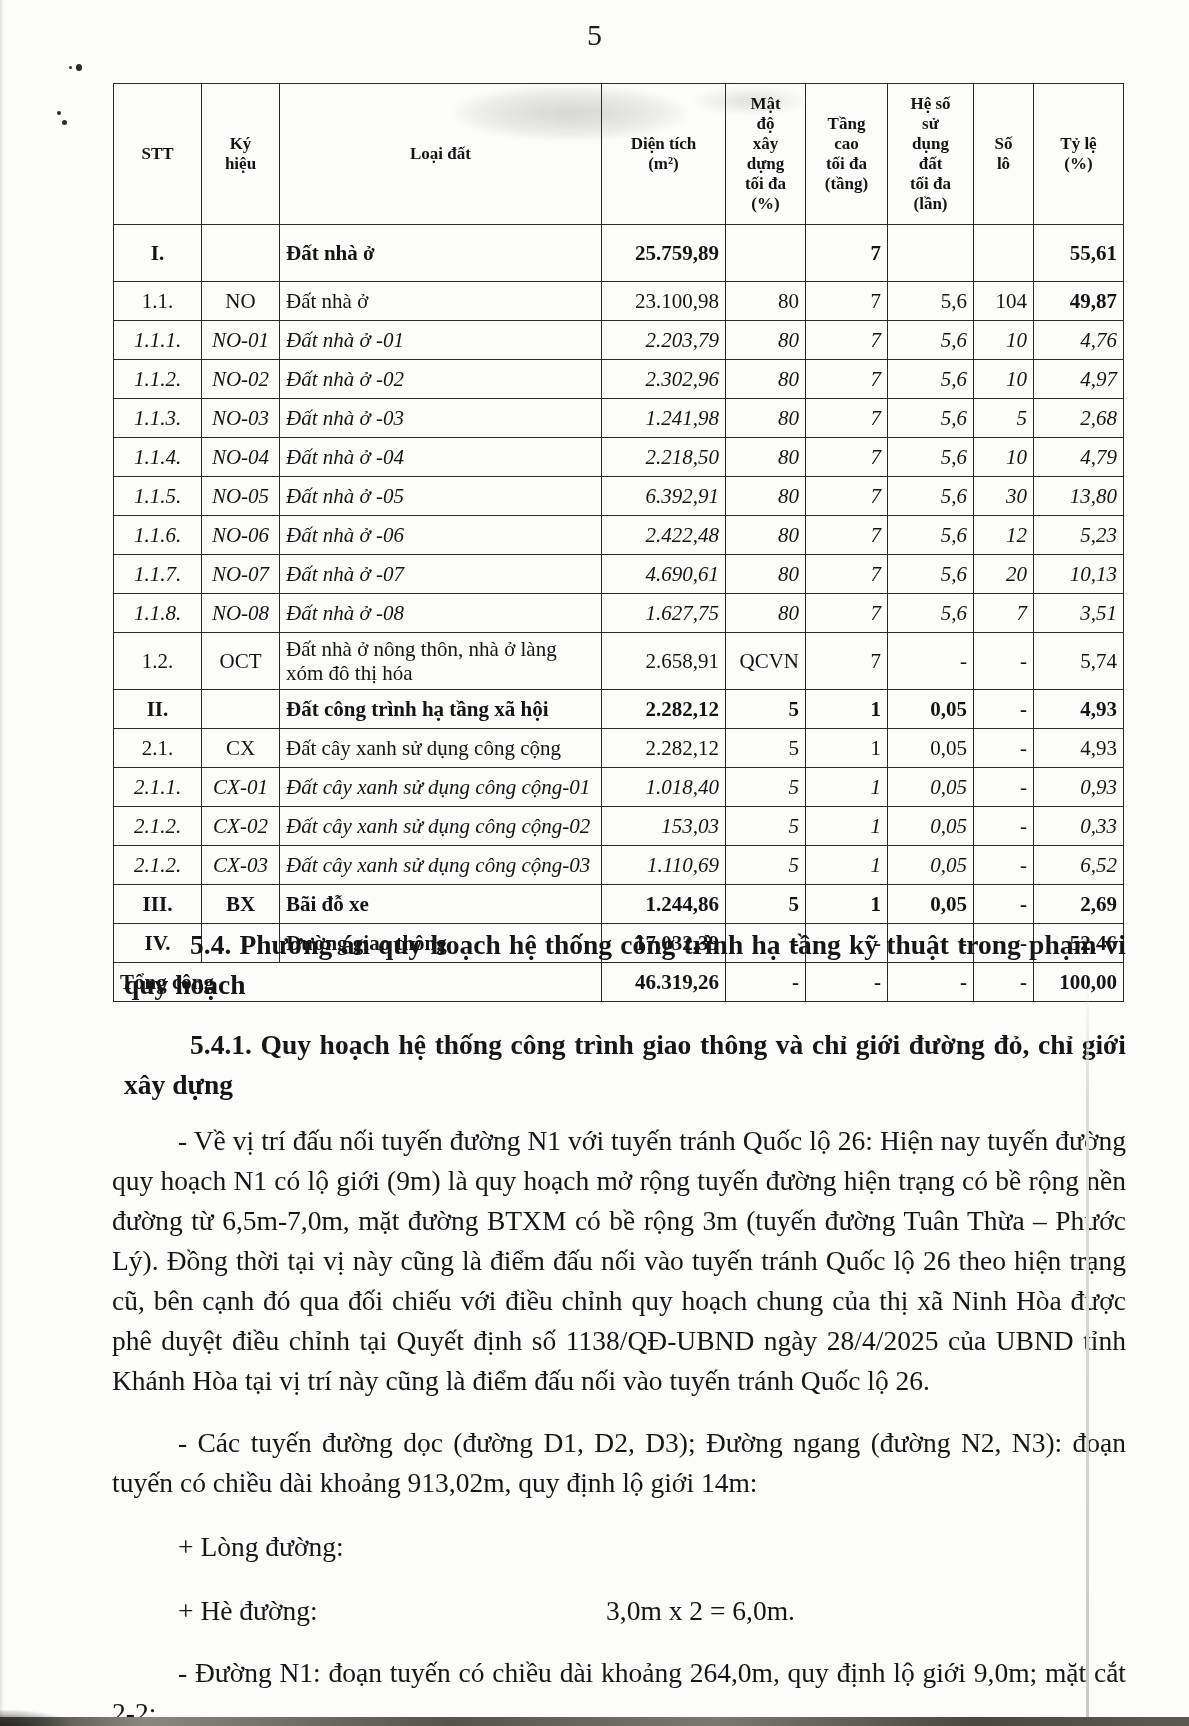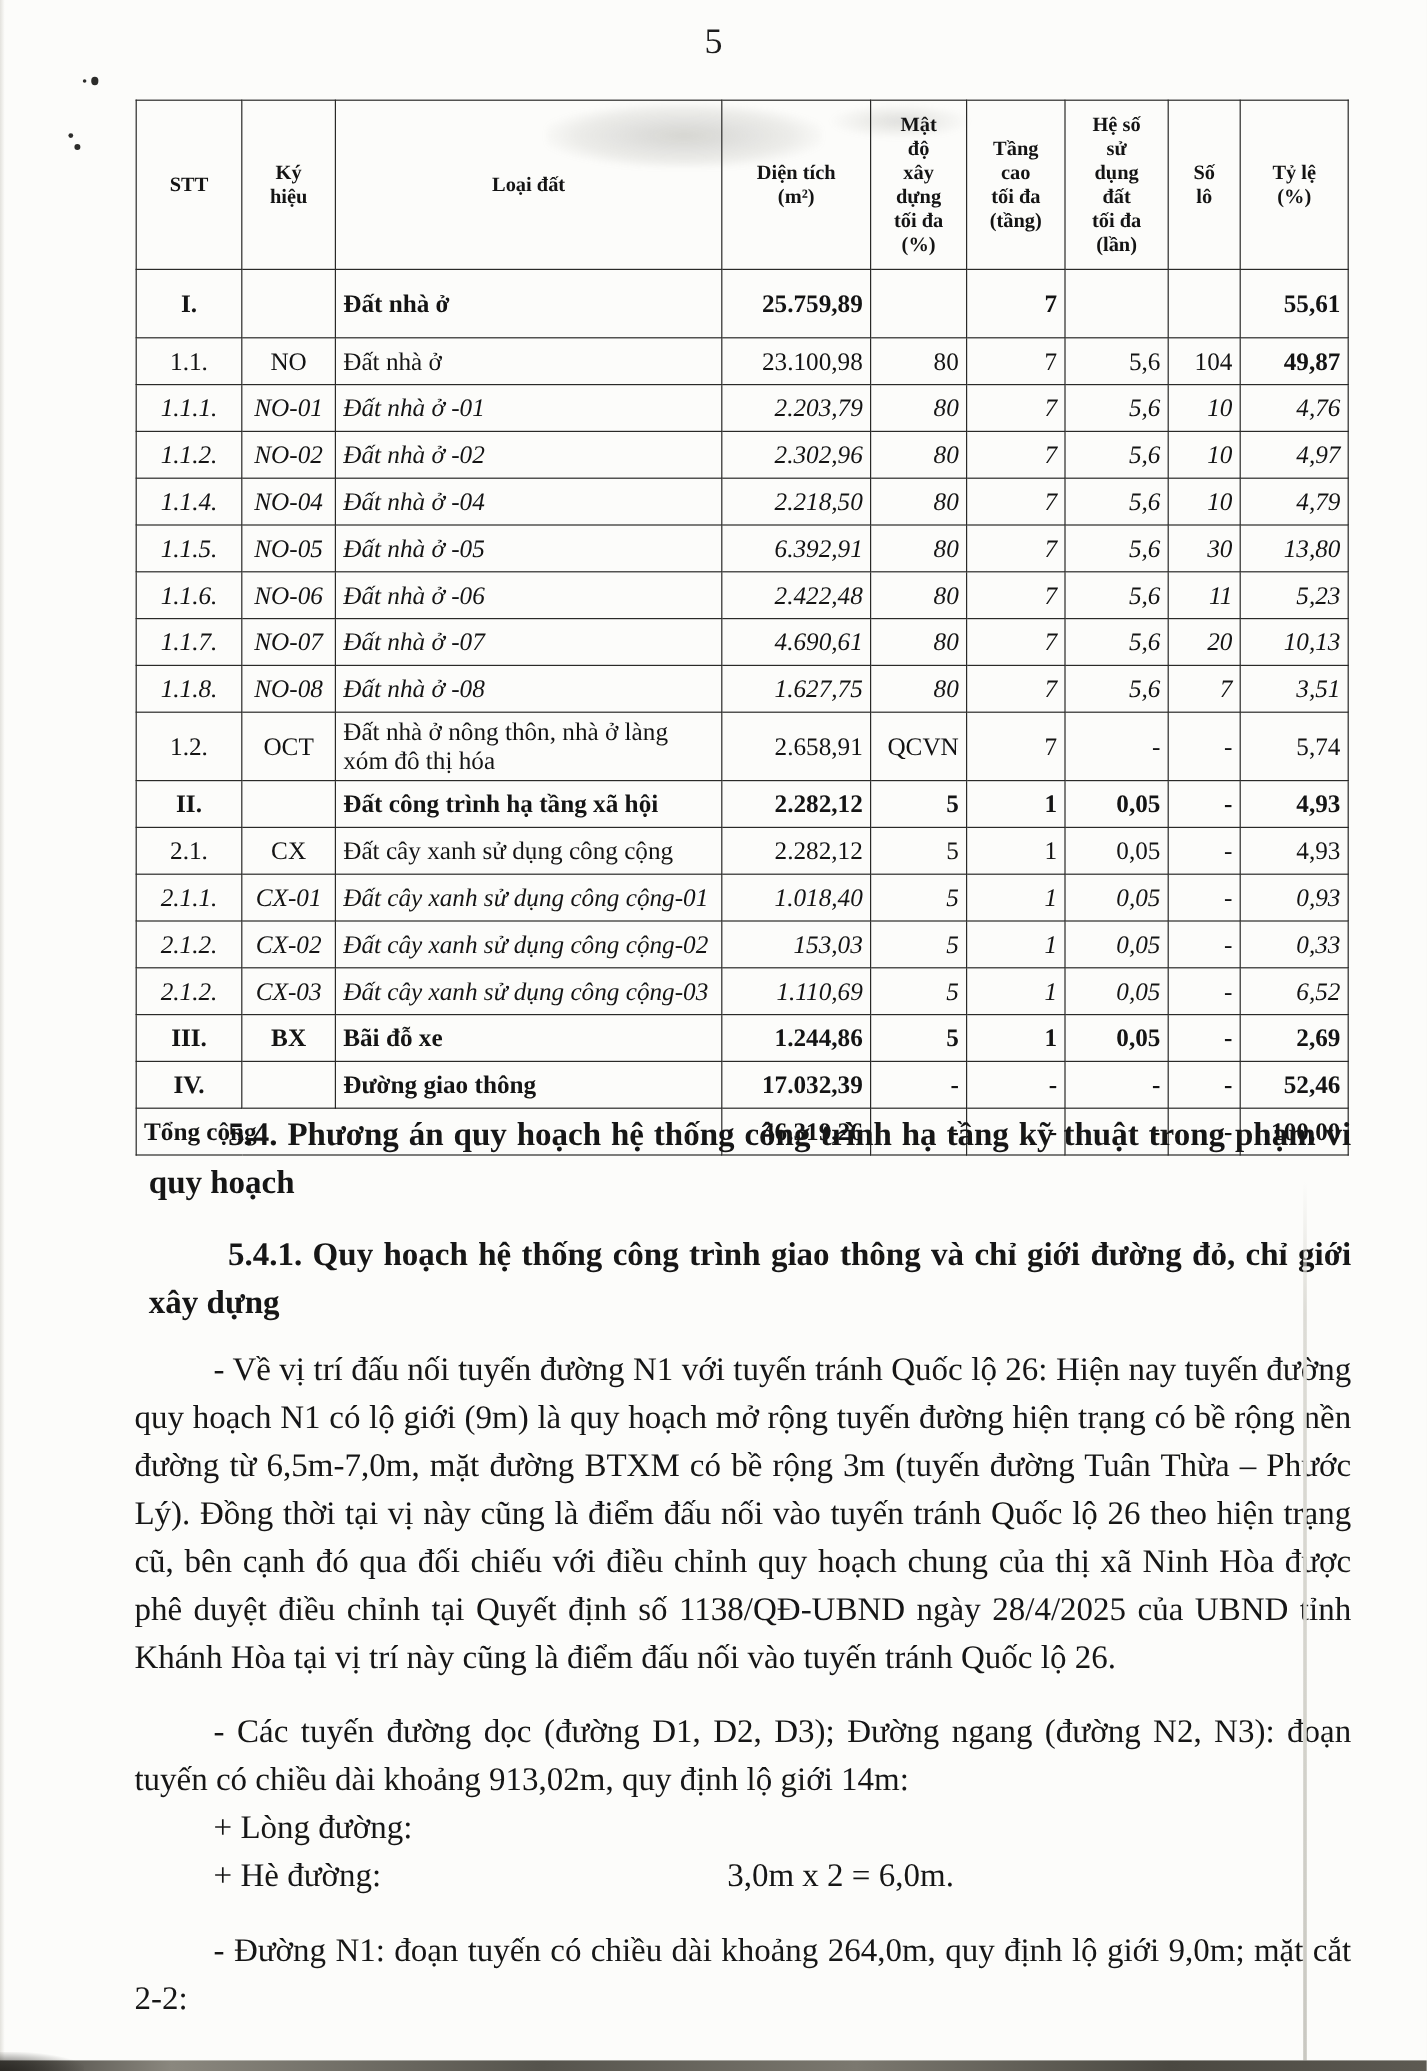--- a/index.html
+++ b/index.html
@@ -47,21 +47,21 @@
   td.low{vertical-align:bottom;padding-bottom:1px;}
   td.tot{font-weight:bold;}
   td.tyle-bold{font-weight:bold;font-style:normal;}
   
   .text-col{
     position:absolute;left:112px;top:925px;width:1014px;
     font-size:27.5px;line-height:40px;text-align:justify;
   }
   .heading{font-weight:bold;text-indent:66px;margin:0 0 12px 12px;}
   .para{text-indent:66px;margin:16px 0 0 0;}
-  .spec-row{display:flex;justify-content:space-between;}
+  .spec-row{display:flex;margin-top:24px;justify-content:space-between;}
   .spec-label{width:494px;padding-left:66px;box-sizing:border-box;}
   .spec-value{flex:1;}
   
   .smudge{
     position:absolute;left:455px;top:86px;width:230px;height:54px;
     background:radial-gradient(ellipse at 50% 50%,rgba(125,125,118,0.30),rgba(125,125,118,0.12) 55%,transparent 75%);
     filter:blur(2px);
   }
   .smudge2{
     position:absolute;left:690px;top:86px;width:120px;height:30px;
@@ -186,20 +186,31 @@
             <td class="a-c">NO-02</td>
             <td class="a-l">Đất nhà ở -02</td>
             <td class="a-r cell-area">2.302,96</td>
             <td class="a-r">80</td>
             <td class="a-r">7</td>
             <td class="a-r">5,6</td>
             <td class="a-r">10</td>
             <td class="a-r">4,97</td>
           </tr>
           <tr class="r-italic">
+            <td class="a-c">1.1.3.</td>
+            <td class="a-c">NO-03</td>
+            <td class="a-l">Đất nhà ở -03</td>
+            <td class="a-r cell-area">1.241,98</td>
+            <td class="a-r">80</td>
+            <td class="a-r">7</td>
+            <td class="a-r">5,6</td>
+            <td class="a-r">5</td>
+            <td class="a-r">2,68</td>
+          </tr>
+          <tr class="r-italic">
             <td class="a-c">1.1.4.</td>
             <td class="a-c">NO-04</td>
             <td class="a-l">Đất nhà ở -04</td>
             <td class="a-r cell-area">2.218,50</td>
             <td class="a-r">80</td>
             <td class="a-r">7</td>
             <td class="a-r">5,6</td>
             <td class="a-r">10</td>
             <td class="a-r">4,79</td>
           </tr>
@@ -215,21 +226,21 @@
             <td class="a-r">13,80</td>
           </tr>
           <tr class="r-italic">
             <td class="a-c">1.1.6.</td>
             <td class="a-c">NO-06</td>
             <td class="a-l">Đất nhà ở -06</td>
             <td class="a-r cell-area">2.422,48</td>
             <td class="a-r">80</td>
             <td class="a-r">7</td>
             <td class="a-r">5,6</td>
-            <td class="a-r">11</td>
+            <td class="a-r">12</td>
             <td class="a-r">5,23</td>
           </tr>
           <tr class="r-italic">
             <td class="a-c">1.1.7.</td>
             <td class="a-c">NO-07</td>
             <td class="a-l">Đất nhà ở -07</td>
             <td class="a-r cell-area">4.690,61</td>
             <td class="a-r">80</td>
             <td class="a-r">7</td>
             <td class="a-r">5,6</td>

